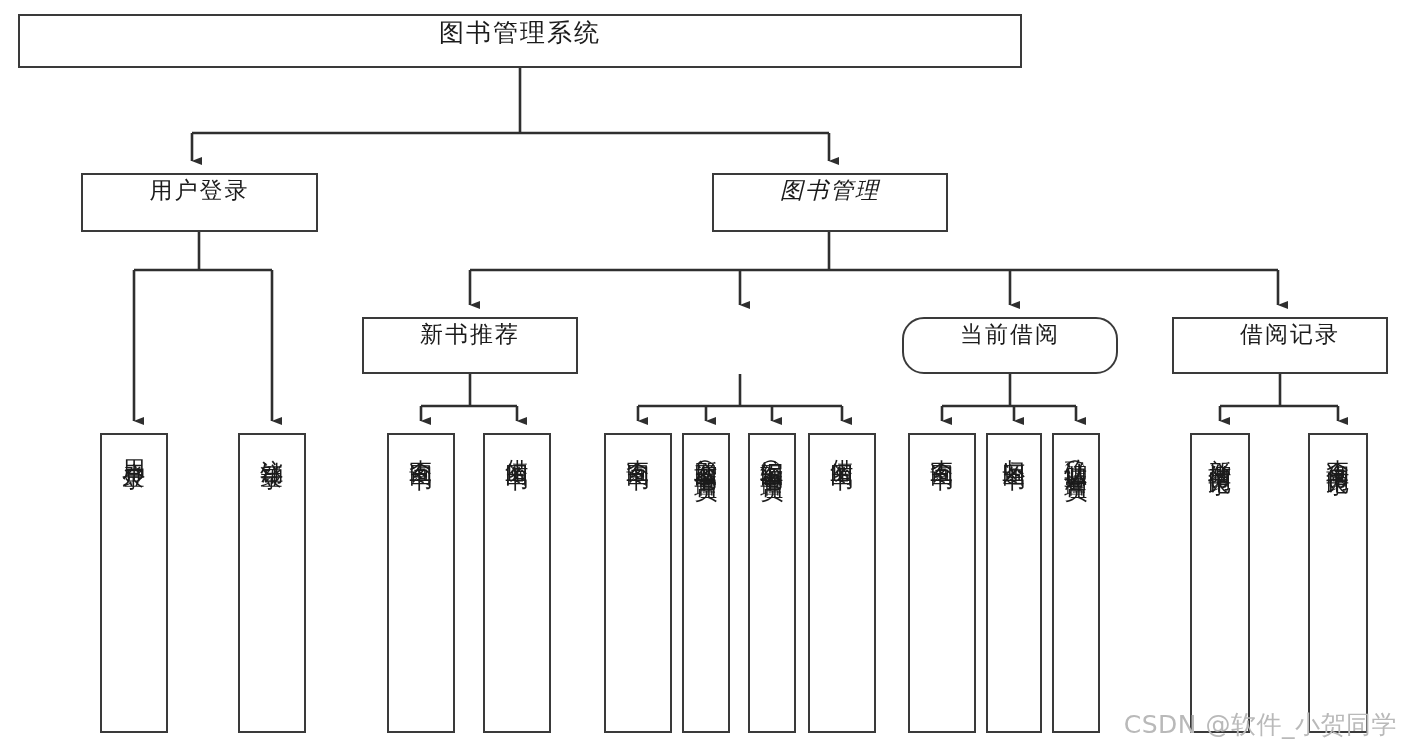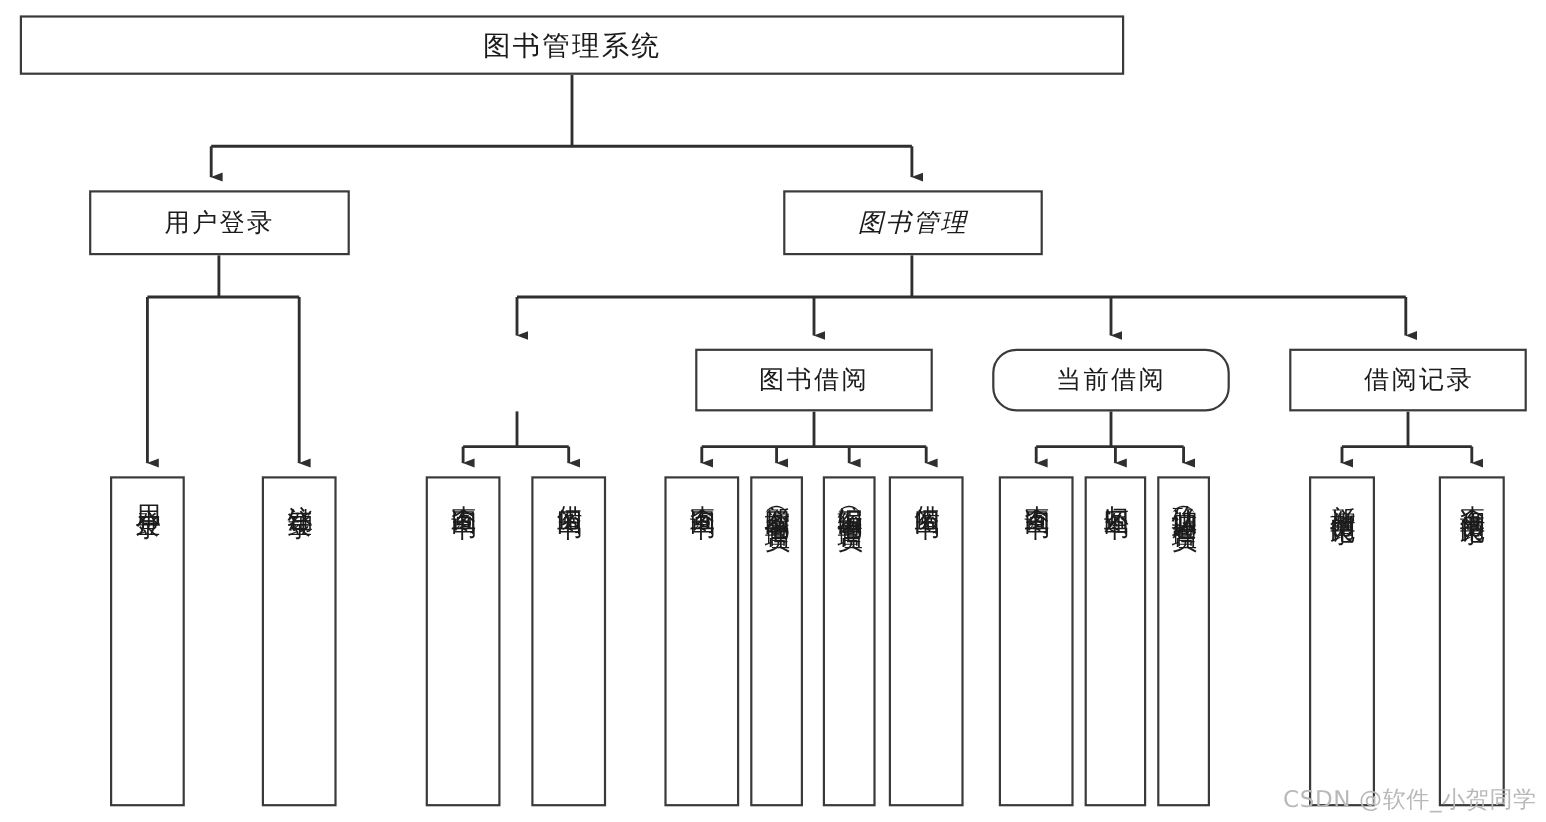--- a/index.html
+++ b/index.html
@@ -24,21 +24,21 @@
     width: 1405px;
     height: 747px;
     pointer-events: none;
   }
   .node {
     position: absolute;
     box-sizing: border-box;
     background: #ffffff;
     border: 2.5px solid #3a3a3a;
     display: flex;
-    align-items: center;
+    align-items: flex-start;
     justify-content: center;
     color: #1b1b1b;
   }
   .node .label {
     display: block;
     text-align: center;
     letter-spacing: 1px;
   }
   
   .node.root .label {
@@ -61,21 +61,21 @@
     text-orientation: upright;
     font-size: 23px;
     line-height: 1.16;
     letter-spacing: 3px;
     white-space: nowrap;
   }
   #watermark {
     position: absolute;
     right: 8px;
     bottom: 6px;
-    font-size: 21px;
+    font-size: 25px;
     color: #b9b9b9;
     letter-spacing: 0.5px;
     white-space: nowrap;
     font-family: "DejaVu Sans", "Liberation Sans", sans-serif;
   }
 </style>
 </head>
 <body>
 
 <div id="canvas">
@@ -134,22 +134,22 @@
     <span class="label">图书管理系统</span>
   </div>
 
   <div class="node branch" style="left:81px; top:173px; width:237px; height:59px;">
     <span class="label">用户登录</span>
   </div>
   <div class="node branch" style="left:712px; top:173px; width:236px; height:59px;font-style:italic;">
     <span class="label">图书管理</span>
   </div>
 
-  <div class="node branch" style="left:632px; top:317px; width:216px; height:57px;">
-    <span class="label">图书借阅</span>
+  <div class="node branch" style="left:362px; top:317px; width:216px; height:57px;">
+    <span class="label">新书推荐</span>
   </div>
   <div class="node branch" style="left:902px; top:317px; width:216px; height:57px;border-radius:22px;">
     <span class="label">当前借阅</span>
   </div>
   <div class="node branch" style="left:1172px; top:317px; width:216px; height:57px;padding-left:20px;">
     <span class="label">借阅记录</span>
   </div>
 
   <div class="node leaf" style="left:100px; top:433px; width:68px; height:300px;">
     <span class="label">用户登录</span>

